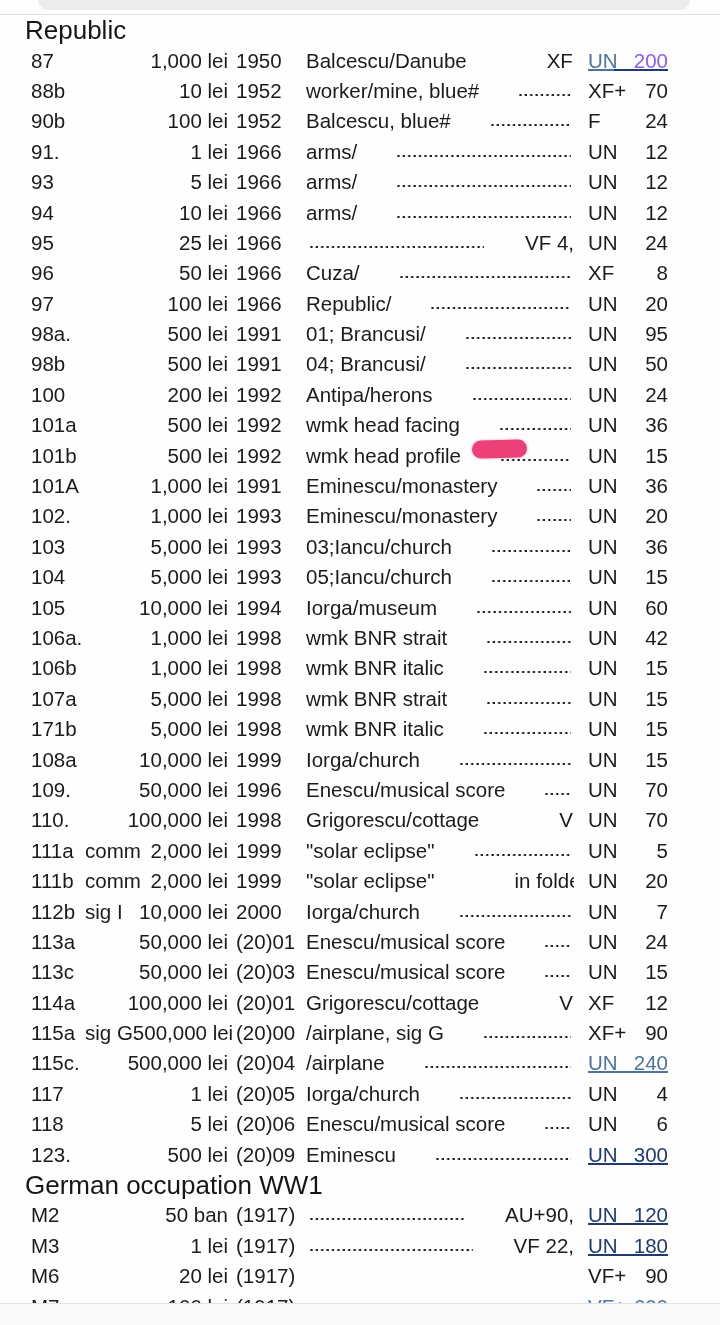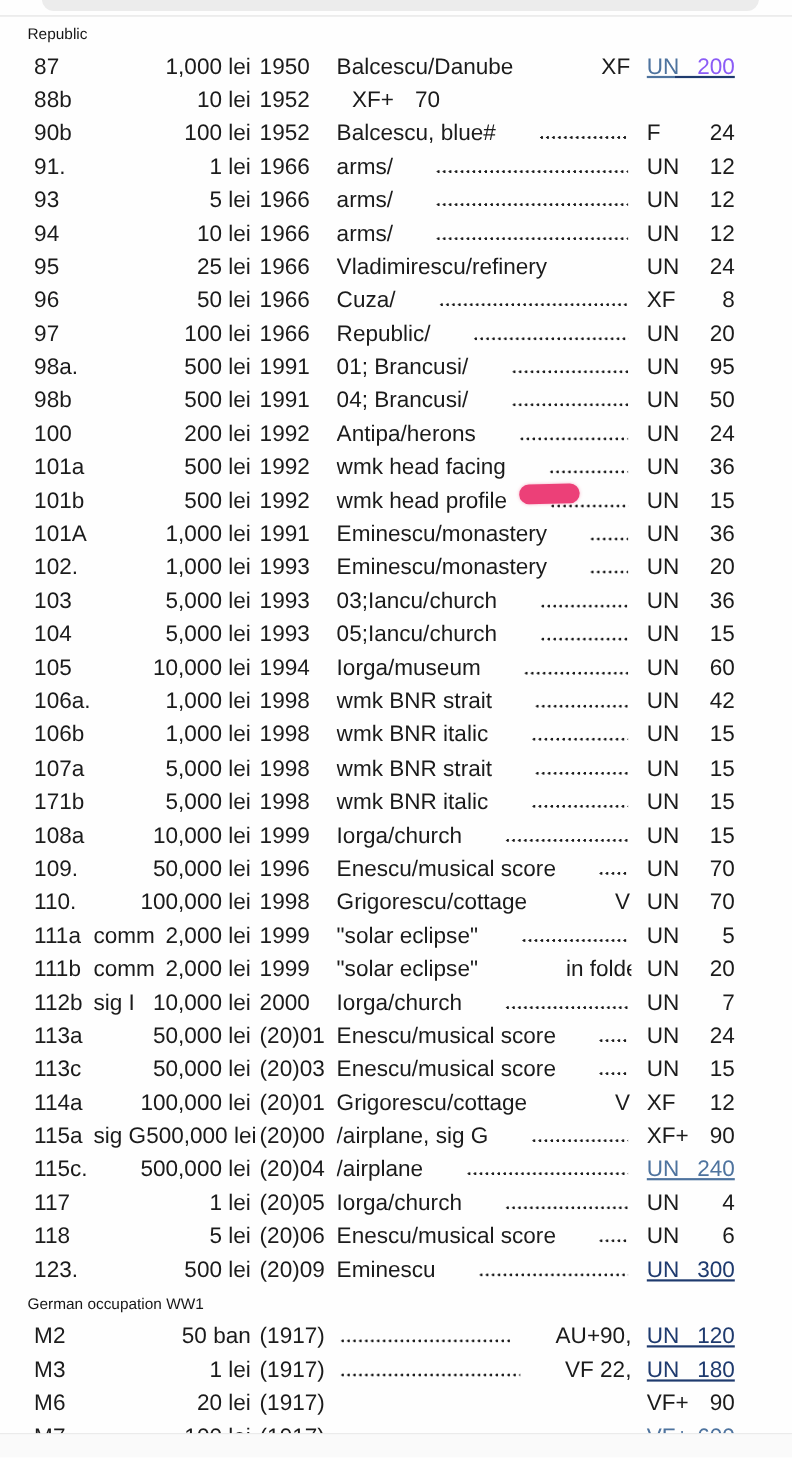--- a/index.html
+++ b/index.html
@@ -24,21 +24,21 @@
   .list {
     position:absolute; left:0; top:15px; width:720px; height:1288px;
     overflow:hidden; font-size:20.5px;
   }
 
   .row {
     display:flex; align-items:center; height:30.4px;
     padding-left:15px; padding-right:52px; white-space:nowrap;
   }
   .row.header { padding-left:25px; }
-  .hdr-label { font-size:14px; color:#161616; }
+  .hdr-label { font-size:26px; color:#161616; }
 
   .c-left { width:197px; flex:none; display:flex; align-items:center;margin-left:16px; }
   .c-id   { min-width:50px; }
   .c-sub  { margin-left:4px; }
   .c-denom{ margin-left:auto; }
 
   .c-year { width:78px; flex:none; padding-left:8px; }
 
   .c-desc { flex:1 1 auto; display:flex; align-items:stretch; min-width:0; overflow:hidden;gap:36px; }
   .desc-text   { align-self:center; }
@@ -107,20 +107,24 @@
           <span class="c-grade">UN</span>
           <span class="c-price">200</span>
         </span>
       </div>
       <div class="row">
         <span class="c-left">
           <span class="c-id">88b</span>
           <span class="c-denom">10 lei</span>
         </span>
         <span class="c-year">1952</span>
+        <span class="c-desc">
+          <span class="desc-text">worker/mine, blue#</span>
+          <span class="leader"></span>
+        </span>
         <span class="c-gp">
           <span class="c-grade">XF+</span>
           <span class="c-price">70</span>
         </span>
       </div>
       <div class="row">
         <span class="c-left">
           <span class="c-id">90b</span>
           <span class="c-denom">100 lei</span>
         </span>
@@ -179,21 +183,20 @@
           <span class="c-price">12</span>
         </span>
       </div>
       <div class="row">
         <span class="c-left">
           <span class="c-id">95</span>
           <span class="c-denom">25 lei</span>
         </span>
         <span class="c-year">1966</span>
         <span class="c-desc">
-          <span class="desc-text">Vladimirescu/refinery</span>
           <span class="leader"></span>
           <span class="desc-suffix">VF 4,</span>
         </span>
         <span class="c-gp">
           <span class="c-grade">UN</span>
           <span class="c-price">24</span>
         </span>
       </div>
       <div class="row">
         <span class="c-left">

